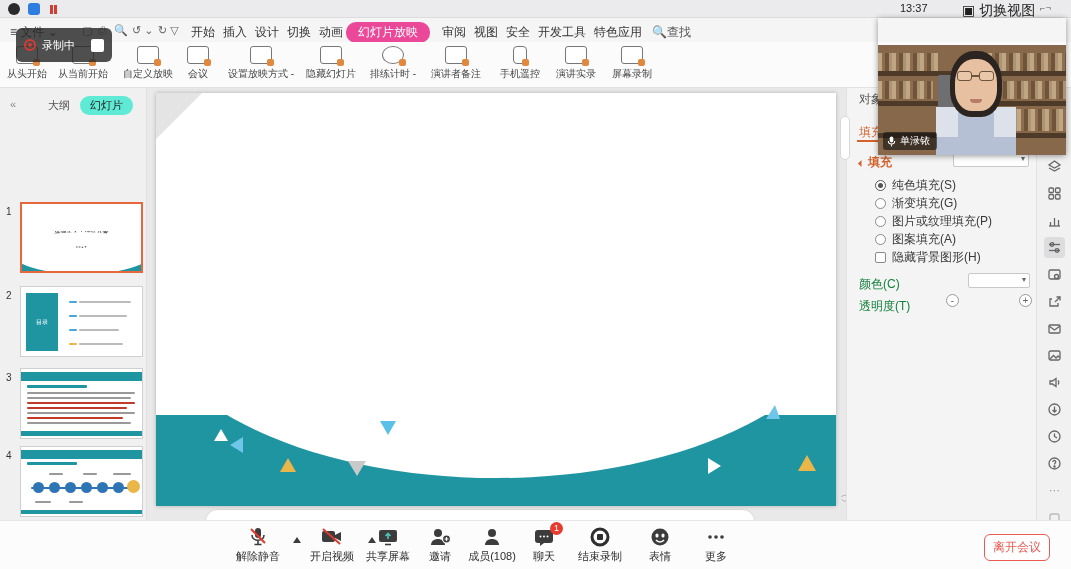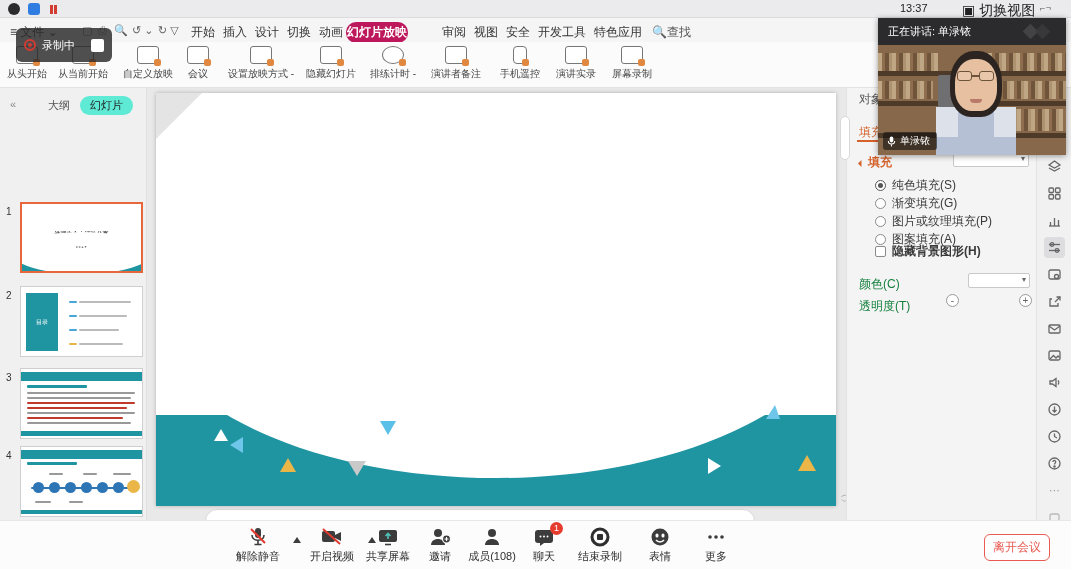--- a/index.html
+++ b/index.html
@@ -12,21 +12,21 @@
   #osbar { left:0; top:0; width:1071px; height:18px; background:#ebebed; border-bottom:1px solid #dcdcde; z-index:10; }
   #osbar .title { position:absolute; left:0; right:0; top:2px; text-align:center; font-size:11px; color:#222; }
   .osicon { position:absolute; top:3px; width:12px; height:12px; border-radius:50%; }
   #os-time { position:absolute; top:2px; left:900px; font-size:11px; color:#222; }
   #os-switch { position:absolute; top:2px; left:962px; font-size:14px; color:#222; }
   #os-expand { position:absolute; top:3px; left:1040px; width:12px; height:10px; color:#555; font-size:9px; letter-spacing:-1px; }
 
   
   #menubar { left:0; top:18px; width:1071px; height:24px; background:#f5f5f6; z-index:5; }
   .menu-item { position:absolute; top:4px; font-size:12px; color:#333; padding:2px 6px; }
-  .menu-item.active { background:#be185d; color:#fff; border-radius:10px; padding:2px 1px;font-weight:bold; }
+  .menu-item.active { background:#ec4899; color:#fff; border-radius:10px; padding:2px 12px; }
   .qa-ic { position:absolute; top:6px; font-size:11px; color:#666; }
 
   
   #ribbon { left:0; top:42px; width:1071px; height:46px; background:#fbfbfc; border-bottom:1px solid #e3e3e5; z-index:5; }
   .rb-btn { position:absolute; top:4px; width:54px; text-align:center; }
   .rb-ic { margin:0 auto; width:22px; height:18px; border:1.5px solid #777; border-radius:3px; position:relative; background:#fff; }
   .rb-ic::after { content:""; position:absolute; right:-3px; bottom:-3px; width:7px; height:7px; background:#e0883f; border-radius:2px; }
   .rb-lbl { font-size:10px; color:#444; margin-top:3px; white-space:nowrap; }
 
   
@@ -325,21 +325,21 @@
         <span>渐变填充(G)</span>
       </div>
     <div class="opt" style="top:125px;">
         <span class="radio"></span>
         <span>图片或纹理填充(P)</span>
       </div>
     <div class="opt" style="top:143px;">
         <span class="radio"></span>
         <span>图案填充(A)</span>
       </div>
-    <div class="opt" style="top:155px;font-weight:bold;">
+    <div class="opt" style="top:161px;">
         <span class="checkbox"></span>
         <span>隐藏背景图形(H)</span>
       </div>
 
     <div class="plabel" style="top:188px;">颜色(C)</div>
     <div class="pdrop" style="left:121px; top:185px; width:62px;"></div>
 
     <div class="plabel" style="top:210px;">透明度(T)</div>
     <div class="circle-btn" style="left:99px; top:206px;">-</div>
     <div class="circle-btn" style="left:172px; top:206px;">+</div>
@@ -432,25 +432,20 @@
       </div>
     <div class="strip-ic" style="top:392px; color:#999; font-size:11px;">⋯</div>
     <div class="strip-ic" style="top:419px; opacity:.4;">
         <svg width="15" height="15">
           <rect x="3" y="4" width="9" height="8" rx="2"></rect>
         </svg>
       </div>
   </div>
 
   <div id="video" class="abs">
-    <div id="vhead">
-      <span>正在讲话: 单渌铱</span>
-      <span class="wm" style="right:30px;"></span>
-      <span class="wm" style="right:18px; background:#3c3c3e;"></span>
-    </div>
     <div id="vbody">
       <div class="books" style="left:0; top:8px; width:60px;"></div>
       <div class="books" style="left:110px; top:8px; width:78px;"></div>
       <div class="shelf" style="top:26px;"></div>
       <div class="books" style="left:0; top:36px; width:55px;"></div>
       <div class="books" style="left:118px; top:36px; width:70px;"></div>
       <div class="shelf" style="top:56px;"></div>
       <div class="cabinet"></div>
       <div class="books" style="left:125px; top:64px; width:63px; height:22px;"></div>
       <div class="shelf" style="top:88px;"></div>

